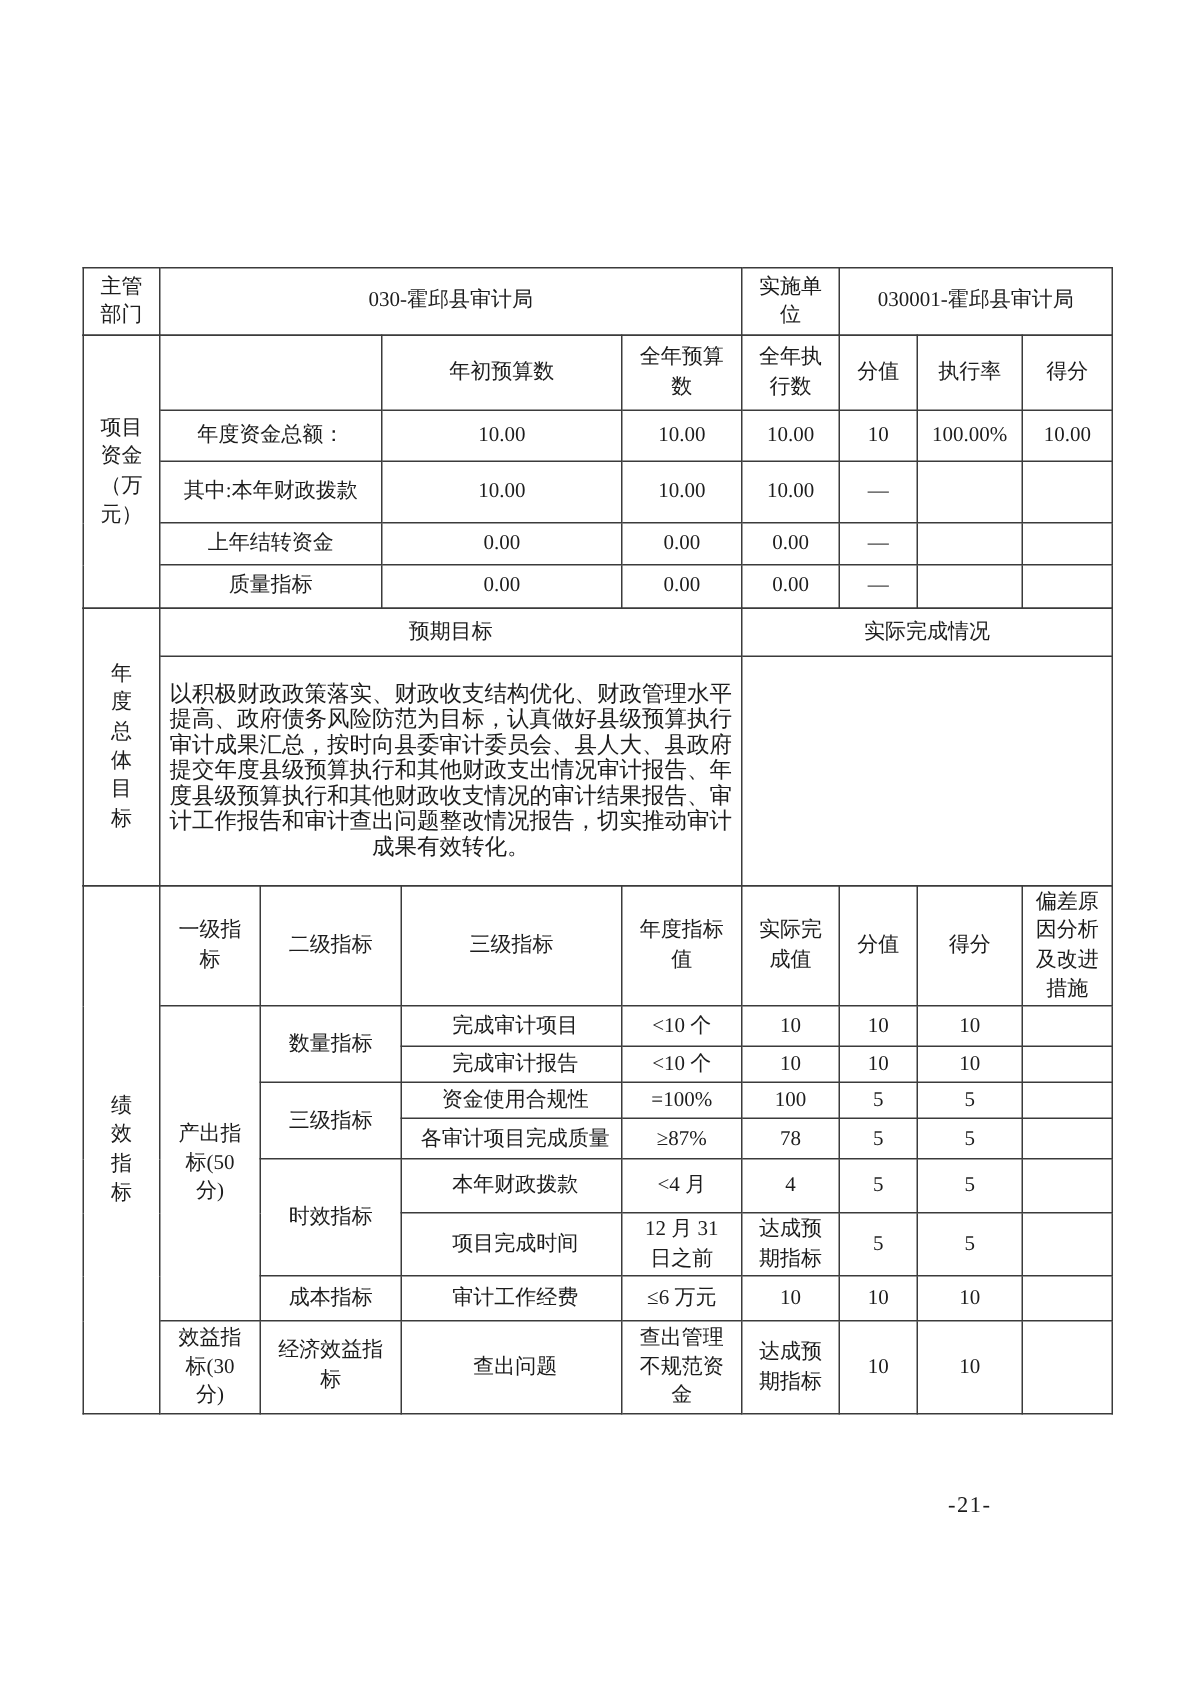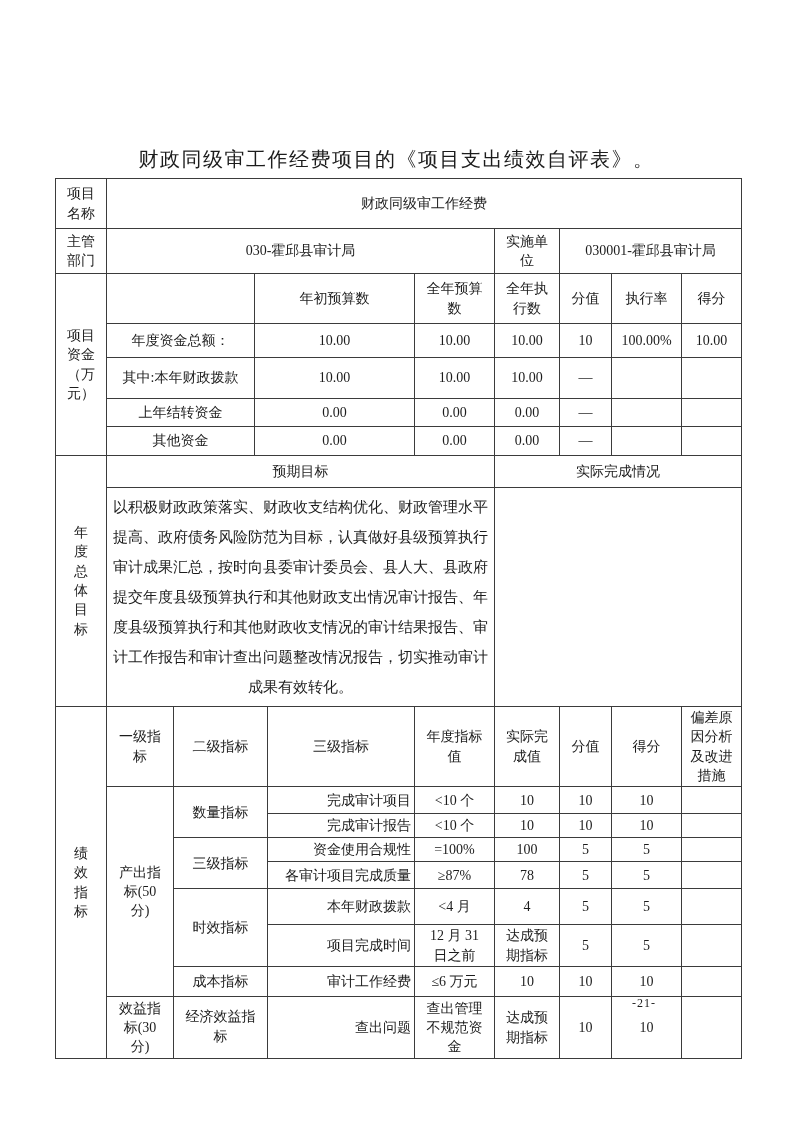--- a/index.html
+++ b/index.html
@@ -30,61 +30,56 @@
   td {
     border:1px solid #3b3b3b;
     text-align:center;
     vertical-align:middle;
     font-size:14px;
     line-height:1.38;
     padding:1px 3px;
     overflow:hidden;
     word-break:break-all;
   }
-  td.l { text-align:right; padding-left:8px; }
+  td.l { text-align:center; padding-left:8px; }
   
   .w1 { display:inline-block; width:1.15em; }
   .w2 { display:inline-block; width:2.15em; }
   .w3 { display:inline-block; width:3.2em; }
   .w4 { display:inline-block; width:4.3em; }
   .w5 { display:inline-block; width:5.3em;font-family:Liberation Mono, monospace; }
   td.goal {
     font-size:15px;
-    line-height:30px;
+    line-height:17px;
     padding:4px 6px;
     text-align:center;
   }
   .pnum {
     position:absolute;
     top:996px; left:632px;
-    font-size:12px;
+    font-size:15px;
     letter-spacing:1px;
   }
 </style>
 </head>
 <body>
 
 <div class="page">
 
-  <h1 class="title">财政同级审工作经费项目的《项目支出绩效自评表》。</h1>
 
   <div class="tables">
 
     <table>
       <colgroup>
           <col style="width:51px">
           <col style="width:388px">
           <col style="width:65px">
           <col style="width:182px">
         </colgroup>
       <tbody>
-          <tr style="height:50px">
-        <td><span class="w2">项目名称</span></td>
-        <td colspan="3"><span>财政同级审工作经费</span></td>
-      </tr>
       <tr style="height:45px">
         <td><span class="w2">主管部门</span></td>
         <td><span>030-霍邱县审计局</span></td>
         <td><span class="w3">实施单位</span></td>
         <td><span>030001-霍邱县审计局</span></td>
       </tr>
     </tbody>
       </table>
 
     <table>
@@ -130,21 +125,21 @@
       <tr style="height:28px">
         <td>上年结转资金</td>
         <td>0.00</td>
         <td>0.00</td>
         <td>0.00</td>
         <td>—</td>
         <td></td>
         <td></td>
       </tr>
       <tr style="height:29px">
-        <td>其他资金</td>
+        <td>质量指标</td>
         <td>0.00</td>
         <td>0.00</td>
         <td>0.00</td>
         <td>—</td>
         <td></td>
         <td></td>
       </tr>
     </tbody>
       </table>
 

